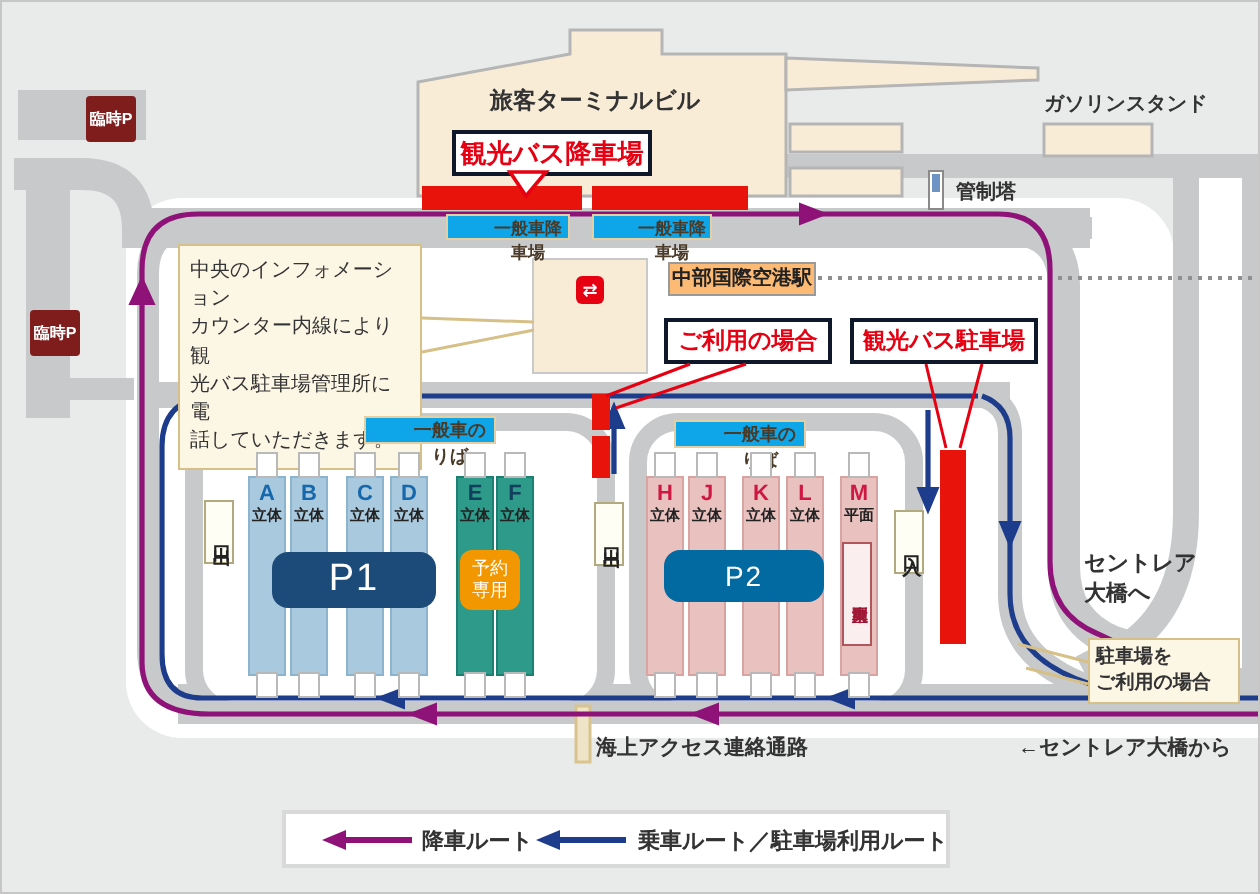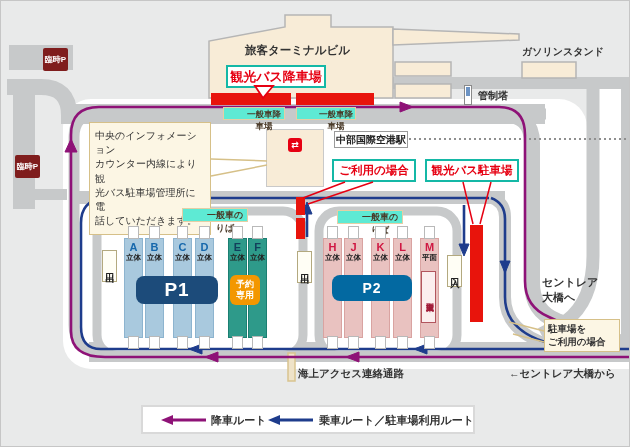--- a/index.html
+++ b/index.html
@@ -2,23 +2,23 @@
 <html><head>
 <meta charset="utf-8">
 <style>
   html,body{margin:0;padding:0;background:#fff;}
   .stage{position:relative;width:630px;height:447px;background:#e9eaea;overflow:hidden;
          font-family:"Liberation Sans","DejaVu Sans",sans-serif;box-sizing:border-box;
          border:1px solid #c6c6c6;}
   .layer{position:absolute;left:0;top:0;pointer-events:none;}
   .abs{position:absolute;box-sizing:border-box;}
   .lbl{color:#333;font-weight:bold;white-space:nowrap;}
-  .beige-tag{background:#5eead4;color:#4a3a28;font-weight:bold;text-align:center;
+  .beige-tag{background:#0ea5e9;color:#4a3a28;font-weight:bold;text-align:center;
              border:1px solid #e4cfa5;padding-left:20px;}
-  .red-callout{background:#fff;border:2px solid #14b8a6;color:#e60012;font-weight:bold;
+  .red-callout{background:#fff;border:2px solid #0f172a;color:#e60012;font-weight:bold;
                text-align:center;display:flex;align-items:center;justify-content:center;}
   .red-bar{background:#e8140c;}
   .vtag{writing-mode:vertical-rl;text-orientation:upright;background:#fffef5;
         border:1px solid #b3a97f;font-weight:bold;font-size:9.5px;color:#222;
         display:flex;align-items:center;justify-content:center;letter-spacing:1px;}
   .black-tag{background:#7f1d1d;color:#fff;font-weight:bold;font-size:8px;
              display:flex;align-items:center;justify-content:center;border-radius:2px;
              white-space:nowrap;}
   .note{background:#fcf6e4;border:1px solid #d6c088;color:#333;white-space:pre-line;}
   .col{position:absolute;width:17px;height:98px;top:237px;text-align:center;line-height:1.05;}
@@ -27,21 +27,21 @@
   .col::after{content:"";position:absolute;bottom:-12px;left:3px;width:9px;height:11px;
               background:#fff;border:1px solid #b9b9b9;}
   .col .l{display:block;font-weight:bold;font-size:11px;margin-top:3px;}
   .col .t{display:block;font-size:7.5px;font-weight:bold;color:#222;}
   .col.blue{background:#a9c9de;border:1px solid #8db4cf;}
   .col.blue .l{color:#1668ac;}
   .col.teal{background:#2e9a8a;border:1px solid #1b7f72;}
   .col.teal .l{color:#123f5c;}
   .col.pink{background:#e9c2c0;border:1px solid #d9a3a1;}
   .col.pink .l{color:#cf1742;}
-  .badge{border-radius:8px;color:#fff;font-weight:bold;display:flex;align-items:center;
+  .badge{border-radius:8px;color:#fff;font-weight:normal;display:flex;align-items:center;
          justify-content:center;letter-spacing:1px;}
   .legend-box{background:#fff;border:2px solid #d9d9d9;}
   .preline{white-space:pre-line;}
 </style>
 </head>
 <body>
 
 <div class="stage">
 
   <svg class="layer" width="630" height="447" viewBox="0 0 630 447">
@@ -103,21 +103,21 @@
 
   <div class="abs lbl" style="left:521px;top:44px;font-size:10px;">ガソリンスタンド</div>
 
   <div class="abs lbl" style="left:244px;top:42px;font-size:11.5px;">旅客ターミナルビル</div>
 
   <div class="abs" style="left:463px;top:84px;width:8px;height:20px;background:#fff;border:1px solid #8a8a8a;">
     <span class="abs" style="left:1px;top:1px;width:4px;height:9px;background:#6d94c4;"></span>
   </div>
   <div class="abs lbl" style="left:477px;top:88px;font-size:10px;">管制塔</div>
 
-  <div class="abs" style="left:333px;top:130px;width:74px;height:17px;background:#ffffff;border:1.5px solid #9a9a9a;
+  <div class="abs" style="left:333px;top:130px;width:74px;height:17px;background:#fdba74;border:1.5px solid #9a9a9a;
        font-size:10px;font-weight:bold;color:#222;text-align:center;line-height:15px;">中部国際空港駅</div>
 
   <div class="abs" style="left:265px;top:128px;width:58px;height:58px;background:#f8ecd7;border:1px solid #c9c9c9;text-align:center;">
     <div style="margin:8px auto 2px;width:14px;height:14px;background:#e60012;border-radius:3px;color:#fff;
          font-size:9px;font-weight:bold;line-height:14px;">⇄</div>
   </div>
 
   <div class="abs note" style="left:88px;top:121px;width:122px;padding:6px 5px;font-size:10px;line-height:1.42;">中央のインフォメーション
 カウンター内線により観
 光バス駐車場管理所に電

